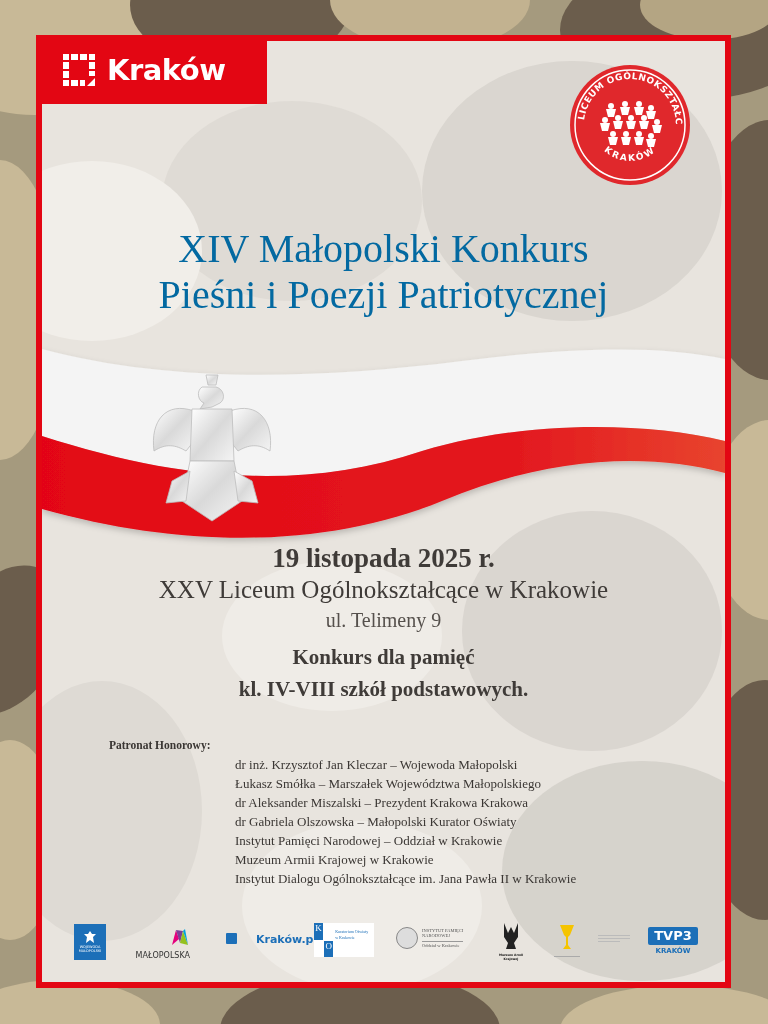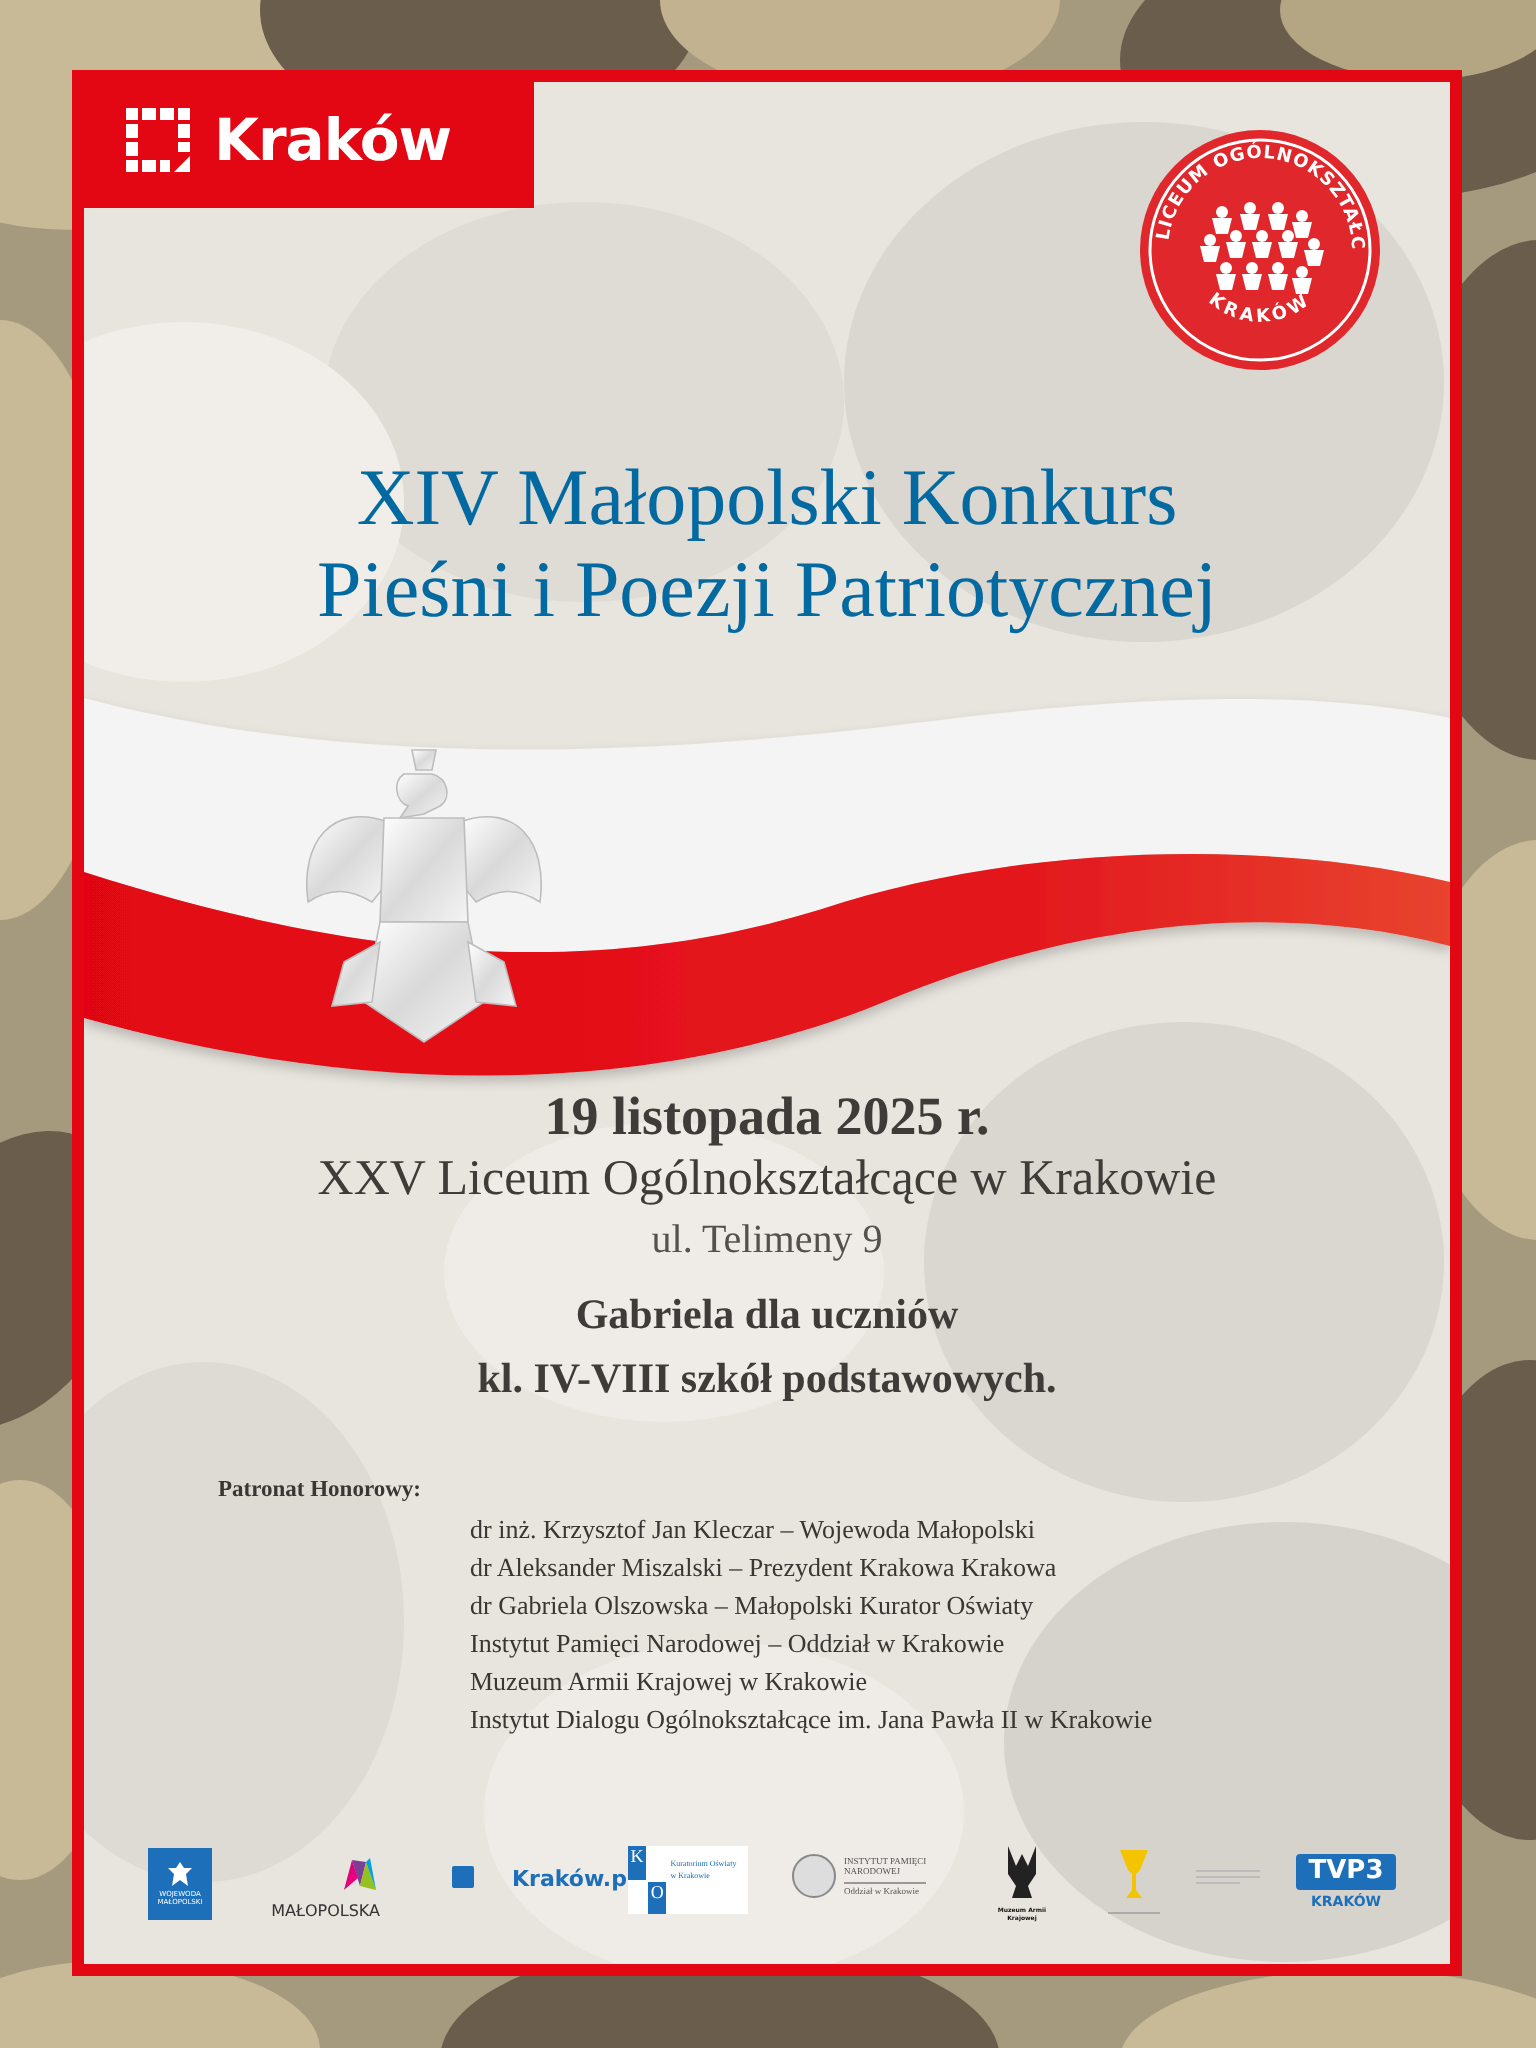--- a/index.html
+++ b/index.html
@@ -278,27 +278,28 @@
       <path d="M44 90 L 88 90 L 96 130 L 66 150 L 36 130 Z"></path>
       <path d="M26 110 L 44 100 L 40 130 L 20 132 Z"></path>
       <path d="M106 110 L 88 100 L 92 130 L 112 132 Z"></path>
     </g>
   </svg>
 
   <div class="details">
     <div class="date">19 listopada 2025 r.</div>
     <div class="venue">XXV Liceum Ogólnokształcące w Krakowie</div>
     <div class="address">ul. Telimeny 9</div>
-    <div class="audience">Gabriela dla uczniów</div>
+    <div class="audience">Konkurs dla pamięć</div>
     <div class="audience" style="margin-top:0">kl. IV-VIII szkół podstawowych.</div>
   </div>
 
   <div class="patronage-label">Patronat Honorowy:</div>
   <div class="patrons">
     <div>dr inż. Krzysztof Jan Kleczar – Wojewoda Małopolski</div>
+    <div>Łukasz Smółka – Marszałek Województwa Małopolskiego</div>
     <div>dr Aleksander Miszalski – Prezydent Krakowa Krakowa</div>
     <div>dr Gabriela Olszowska – Małopolski Kurator Oświaty</div>
     <div>Instytut Pamięci Narodowej – Oddział w Krakowie</div>
     <div>Muzeum Armii Krajowej w Krakowie</div>
     <div>Instytut Dialogu Ogólnokształcące im. Jana Pawła II w Krakowie</div>
   </div>
 
   <div class="logos">
 
     <div class="logo" style="left:32px;top:5px;width:32px;height:36px;background:#1c6fb8;display:flex;flex-direction:column;align-items:center;justify-content:center;">

